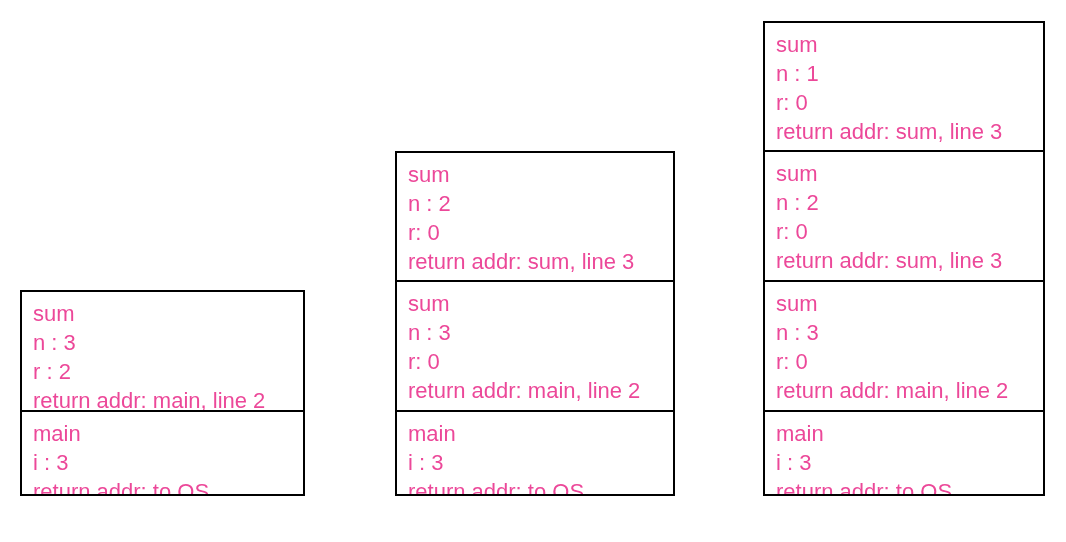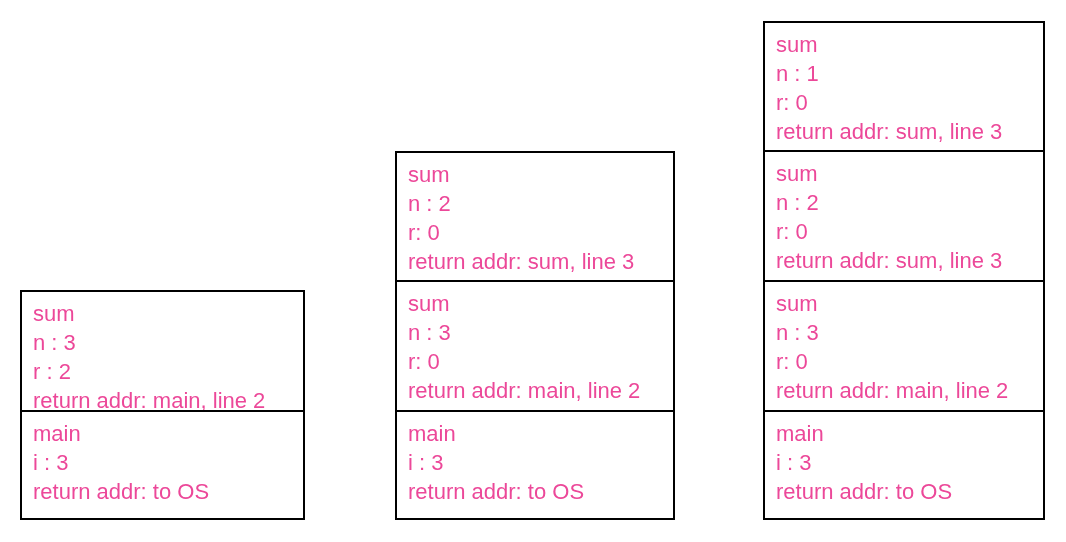--- a/index.html
+++ b/index.html
@@ -27,21 +27,21 @@
     box-sizing: border-box;
     border: 2px solid #000000;
     background: #ffffff;
     padding: 7px 4px 0 11px;
     overflow: hidden;
   }
   .frame + .frame { margin-top: -2px; }
   .h-sum   { height: 131px; }
   .h-sum2  { height: 132px; }
   .h-sumL  { height: 122px; }
-  .h-main  { height: 110px; }
+  .h-main  { height: 86px; }
   .line {
     font-size: 22px;
     line-height: 29px;
     color: #ec4899;
     white-space: nowrap;
   }
 </style>
 </head>
 <body>
 

